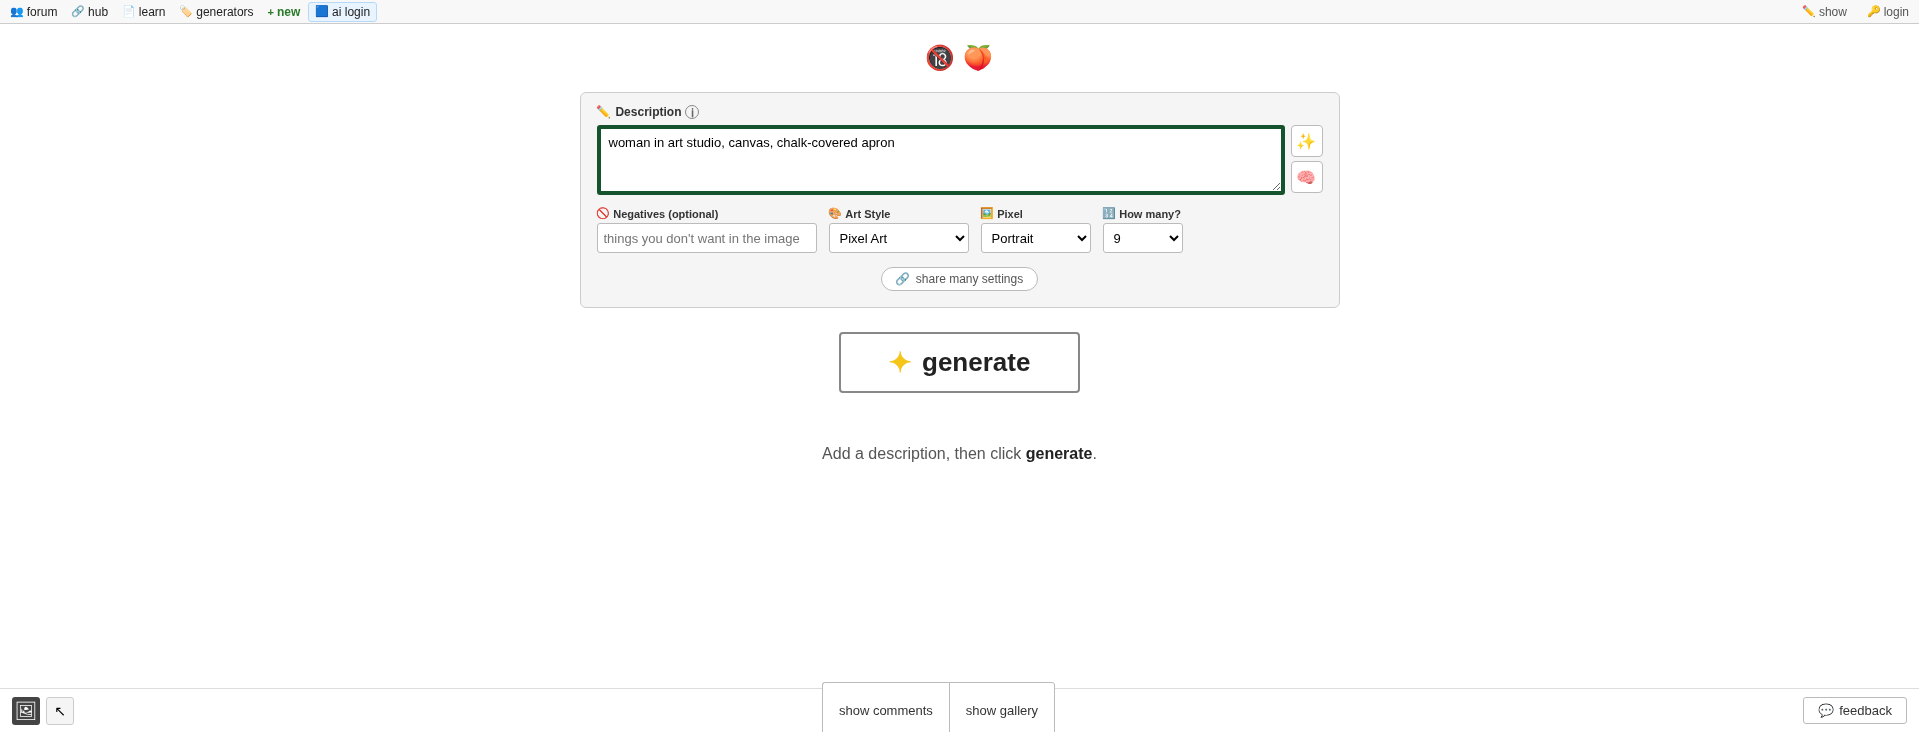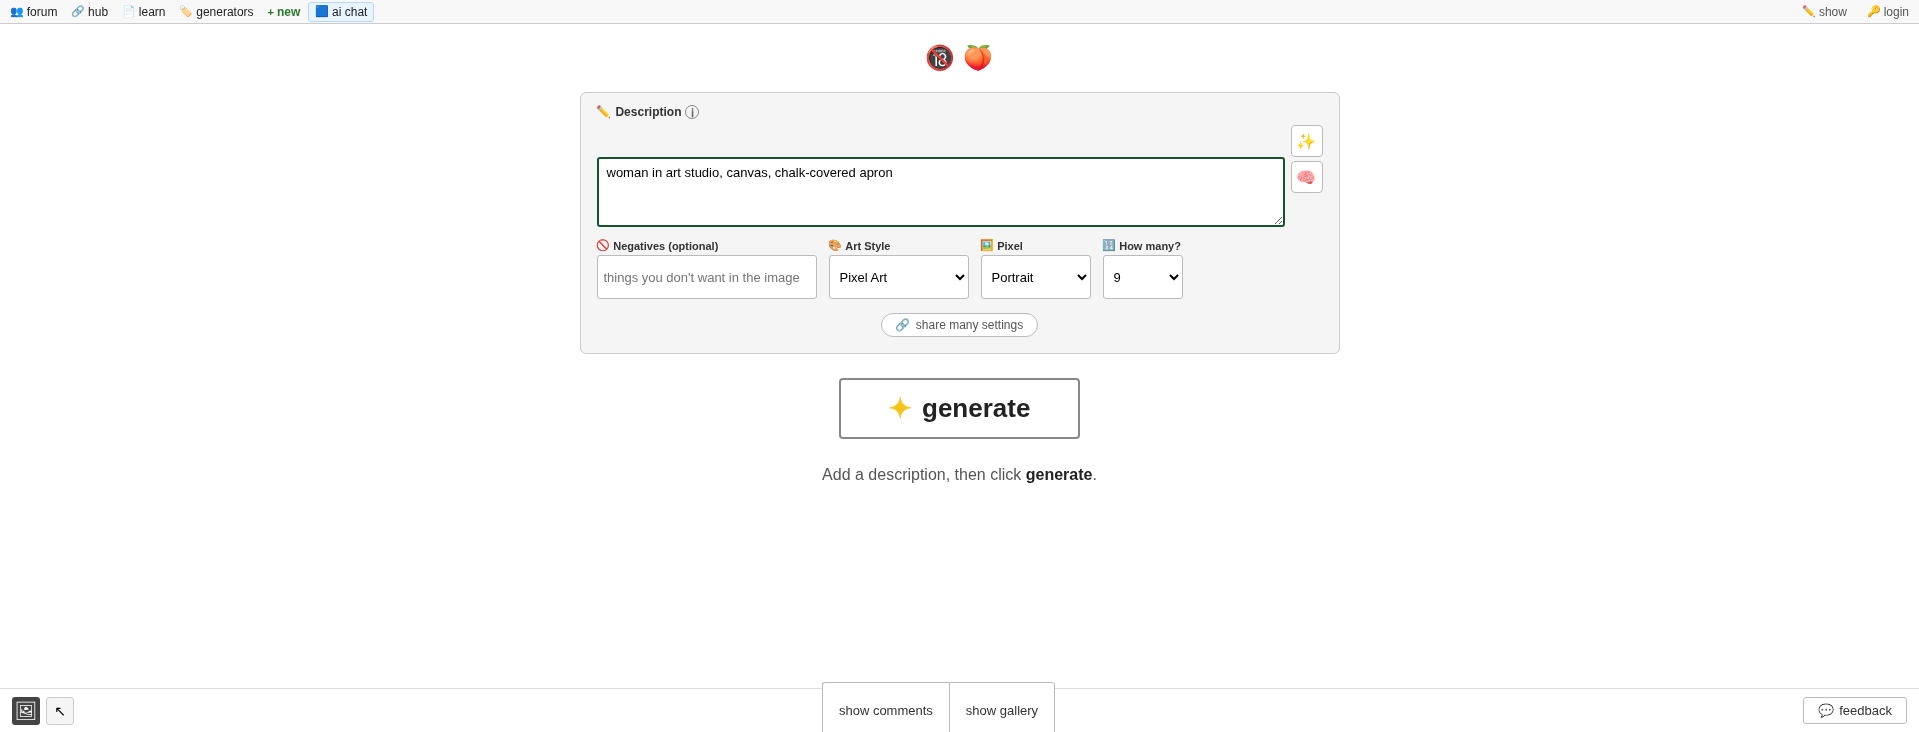--- a/index.html
+++ b/index.html
@@ -99,28 +99,27 @@
 
     
     .description-row {
       display: flex;
       gap: 6px;
       align-items: flex-start;
     }
     #description-textarea {
       flex: 1;
       height: 70px;
-      border: 2px solid #14532d;
+      border: 4px solid #14532d;
       border-radius: 3px;
       padding: 6px 8px;
       font-size: 13px;
       resize: vertical;
       font-family: Arial, sans-serif;
       background: #fff;
-      margin-top: 32px;
     }
     .description-buttons {
       display: flex;
       flex-direction: column;
       gap: 4px;
     }
     .desc-btn {
       width: 32px;
       height: 32px;
       border: 1px solid #bbb;
@@ -153,21 +152,21 @@
       align-items: center;
       gap: 3px;
       color: #333;
     }
     .option-input {
       border: 1px solid #bbb;
       border-radius: 3px;
       padding: 4px 6px;
       font-size: 13px;
       background: #fff;
-      height: 44px;
+      height: 30px;
     }
     #negatives-input {
       width: 220px;
       color: #999;
     }
     #art-style-select {
       width: 140px;
     }
     #shape-select {
       width: 110px;
@@ -210,21 +209,21 @@
       gap: 10px;
       color: #222;
     }
     .sparkle-icon {
       color: #f5c518;
       font-size: 28px;
     }
 
     
     #add-desc-text {
-      margin-top: 27px;
+      margin-top: 52px;
       font-size: 16px;
       color: #555;
       text-align: left;
     }
     #add-desc-text strong {
       font-weight: bold;
       color: #222;
     }
 
     
@@ -328,21 +327,21 @@
     <a class="nav-item">
       <span class="nav-icon">🏷️</span>
       <span>generators</span>
     </a>
     <a class="nav-item nav-new">
       <span class="nav-icon">+</span>
       <span>new</span>
     </a>
     <a class="nav-item nav-aichat">
       <span class="nav-icon">🟦</span>
-      <span>ai chat</span>
+      <span>ai login</span>
     </a>
   </div>
   <div class="topbar-right">
     <a class="nav-item">
       <span class="nav-icon">✏️</span>
       <span>show</span>
     </a>
     <a class="nav-item">
       <span class="nav-icon">🔑</span>
       <span>login</span>

